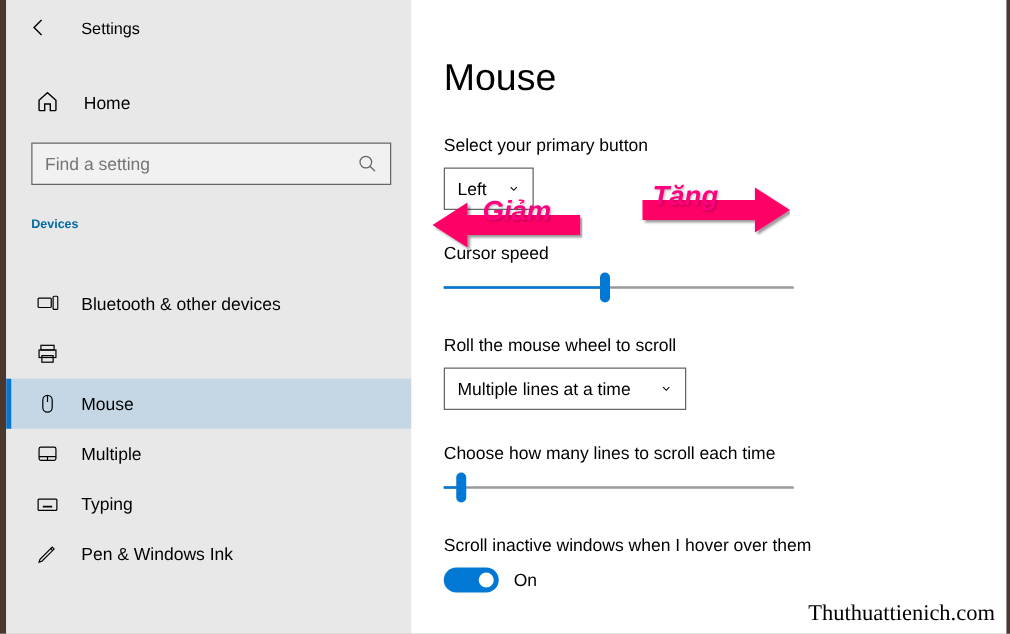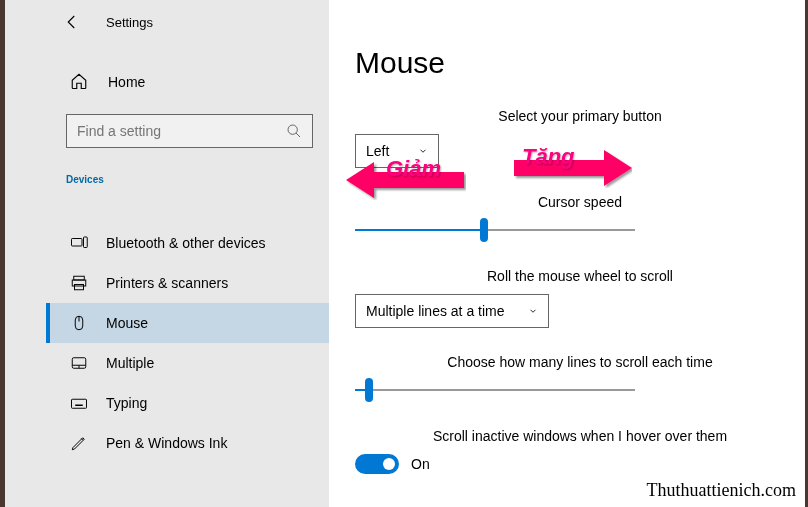--- a/index.html
+++ b/index.html
@@ -1,38 +1,38 @@
 <!DOCTYPE html>
 <html><head>
 <meta charset="utf-8">
 <style>
 * { margin: 0; padding: 0; box-sizing: border-box; font-family: 'Segoe UI', Tahoma, sans-serif; }
 body { width: 808px; height: 507px; overflow: hidden; position: relative; background: #4a3830; }
 .window { position: absolute; left: 5px; top: 0; width: 800px; height: 507px; background: #fff; display: flex; }
-.sidebar { width: 324px; height: 100%; background: #e8e8e8; display: flex; flex-direction: column; position: relative; padding-left: 41px; }
+.sidebar { width: 324px; height: 100%; background: #e8e8e8; display: flex; flex-direction: column; position: relative; }
 .topbar { display: flex; align-items: center; padding: 12px 16px; gap: 24px; }
 .back-btn { width: 20px; height: 20px; display: flex; align-items: center; justify-content: center; cursor: pointer; }
 .app-title { font-size: 13px; font-weight: 400; color: #000; }
 .home-row { display: flex; align-items: flex-end; padding: 10px 24px; gap: 20px; cursor: pointer; margin-top: 18px; }
 .home-row .icon { width: 18px; height: 18px; display: flex; align-items: center; }
 .home-row .label { font-size: 14px; color: #000; }
 .search-box { margin: 14px 16px 20px 20px; height: 34px; border: 1px solid #666; background: rgba(255,255,255,0.4); display: flex; align-items: center; padding: 0 10px; justify-content: space-between; }
 .search-box input { border: none; outline: none; background: transparent; font-size: 14px; color: #6d28d9; width: 240px; }
 .search-box .sicon { width: 16px; height: 16px; }
 .section-header { padding: 6px 20px 16px 20px; font-size: 10px; font-weight: 600; color: #0369a1; }
 .nav-item { display: flex; align-items: center; padding: 11px 24px; gap: 18px; cursor: pointer; font-size: 14px; color: #000; position: relative; }
 .nav-item.active { background: rgba(0,120,215,0.15); }
 .nav-item.active::before { content: ''; position: absolute; left: 0; top: 0; bottom: 0; width: 4px; background: #0078d4; }
 .nav-item .icon { width: 18px; height: 18px; display: flex; align-items: center; justify-content: center; }
 .nav-spacer { height: 22px; }
 .content { flex: 1; padding: 46px 0 0 26px; background: #fff; overflow: hidden; }
 .page-title { font-size: 30px; font-weight: 300; color: #000; margin-bottom: 28px; }
-.field-label { font-size: 14px; color: #000; margin-bottom: 10px; text-align: center; }
+.field-label { font-size: 14px; color: #000; margin-bottom: 10px; }
 .dropdown { height: 34px; border: 1px solid #666; display: inline-flex; align-items: center; padding: 0 10px; font-size: 14px; justify-content: space-between; cursor: pointer; background: #fff; }
-.dropdown.small { width: 84px; }
+.dropdown.small { width: 72px; }
 .dropdown.med { width: 194px; }
 .chev { width: 10px; height: 10px; }
 .slider-wrap { margin-top: 8px; margin-bottom: 28px; width: 280px; position: relative; }
 .slider-track { height: 2px; background: #999; position: relative; top: 9px; }
 .slider-fill { height: 2px; background: #0078d4; position: absolute; top: 9px; left: 0; }
 .slider-thumb { width: 8px; height: 24px; background: #0078d4; border-radius: 4px; position: absolute; top: -2px; }
 .group { margin-bottom: 26px; }
 .toggle-row { display: flex; align-items: center; gap: 12px; margin-top: 0; }
 .toggle { width: 44px; height: 20px; border-radius: 10px; background: #0078d4; position: relative; cursor: pointer; }
 .toggle-knob { width: 12px; height: 12px; background: #fff; border-radius: 50%; position: absolute; right: 4px; top: 4px; }
@@ -87,21 +87,20 @@
       <span>Bluetooth &amp; other devices</span>
     </div>
     <div class="nav-item">
       <span class="icon">
           <svg width="18" height="18" viewBox="0 0 24 24" fill="none" stroke="#000" stroke-width="1.3">
             <rect x="5" y="3" width="14" height="5"></rect>
             <rect x="3" y="8" width="18" height="8"></rect>
             <rect x="6" y="14" width="12" height="7"></rect>
           </svg>
         </span>
-      <span>Printers &amp; scanners</span>
     </div>
     <div class="nav-item active">
       <span class="icon">
           <svg width="18" height="18" viewBox="0 0 24 24" fill="none" stroke="#000" stroke-width="1.3">
             <rect x="7" y="3" width="10" height="18" rx="5"></rect>
             <line x1="12" y1="3" x2="12" y2="10"></line>
           </svg>
         </span>
       <span>Mouse</span>
     </div>

